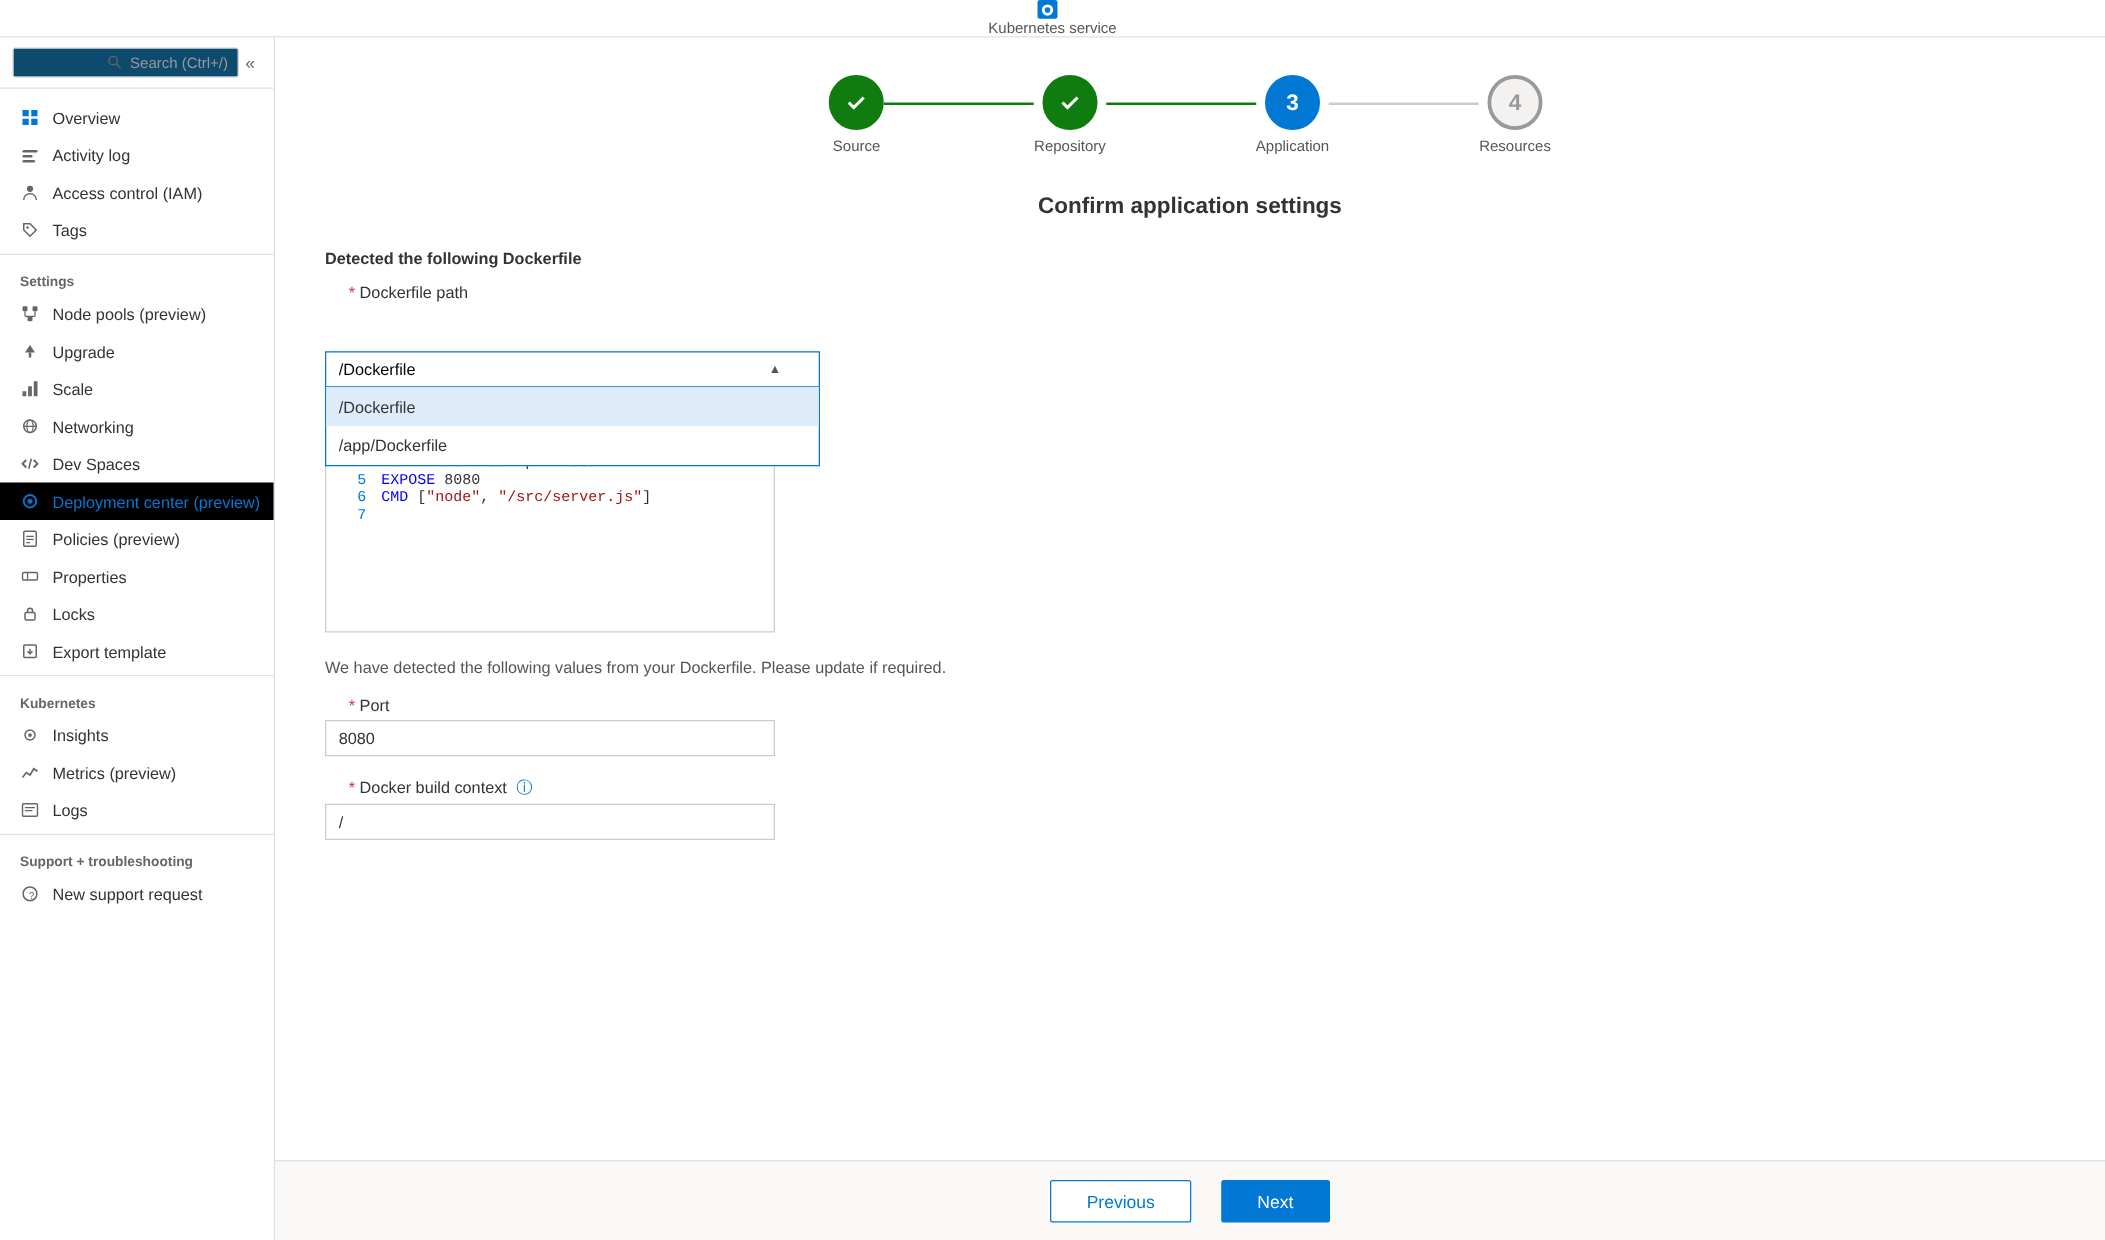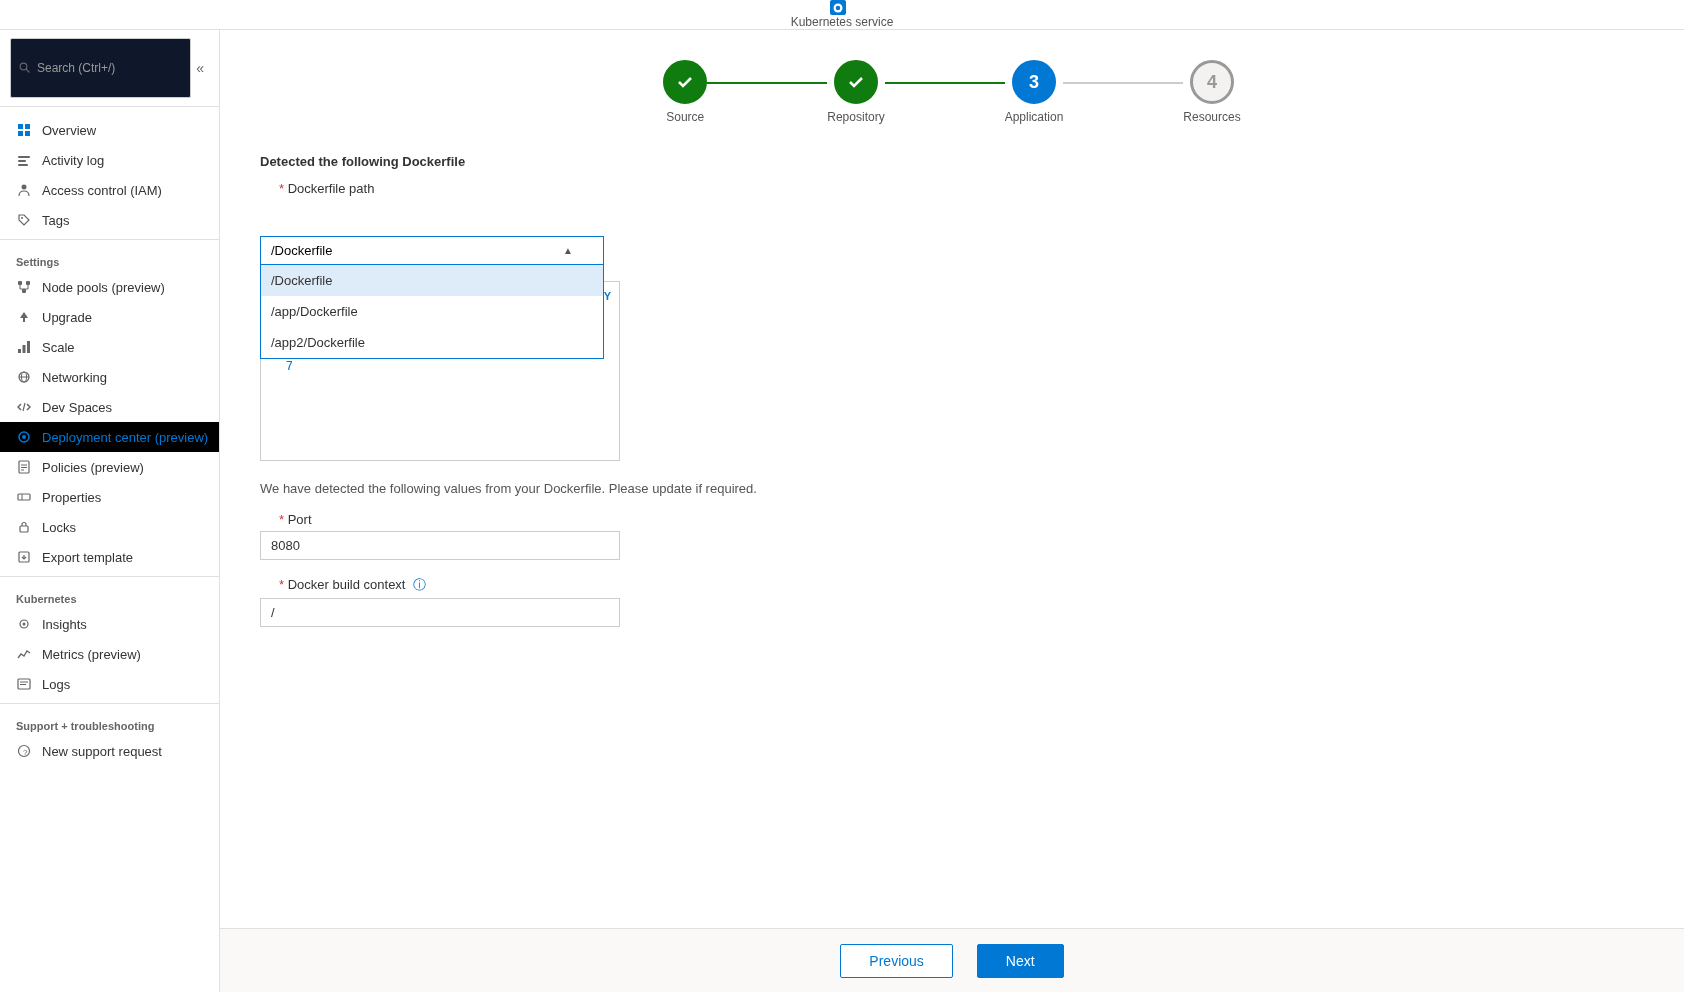--- a/index.html
+++ b/index.html
@@ -9,21 +9,21 @@
     .top-bar { height: 30px; background: #fff; border-bottom: 1px solid #e0e0e0; display: flex; align-items: center; padding: 0 12px; font-size: 12px; color: #555; flex-shrink: 0; flex-direction: column; }
     .top-bar .service-icon { width: 16px; height: 16px; background: #0078d4; border-radius: 2px; margin-right: 8px; display: flex; align-items: center; justify-content: center; }
     .top-bar .service-icon svg { width: 12px; height: 12px; fill: white; }
 
     
     .layout { display: flex; flex: 1; overflow: hidden; }
 
     
     .sidebar { width: 220px; background: #fff; border-right: 1px solid #e0e0e0; display: flex; flex-direction: column; overflow-y: auto; flex-shrink: 0; }
     .sidebar-header { display: flex; align-items: center; justify-content: space-between; padding: 8px 10px; border-bottom: 1px solid #e0e0e0; }
-    .search-box { display: flex; align-items: center; border: 1px solid #ccc; border-radius: 2px; padding: 22px 8px; width: 185px; background: #0f172a; cursor: text; }
+    .search-box { display: flex; align-items: center; border: 1px solid #ccc; border-radius: 2px; padding: 4px 8px; width: 185px; background: #0c4a6e; cursor: text; justify-content: flex-end; }
     .search-box svg { width: 12px; height: 12px; fill: #666; margin-right: 6px; }
     .search-box span { color: #999; font-size: 12px; }
     .collapse-btn { width: 18px; height: 18px; display: flex; align-items: center; justify-content: center; cursor: pointer; color: #666; font-size: 14px; }
 
     .sidebar-nav { flex: 1; padding: 8px 0; }
     .nav-item { display: flex; align-items: center; padding: 7px 16px; cursor: pointer; color: #333; font-size: 13px; white-space: nowrap; }
     .nav-item.active { background: #000000; color: #0078d4; }
     .nav-item .nav-icon { width: 16px; height: 16px; margin-right: 10px; flex-shrink: 0; display: flex; align-items: center; justify-content: center; }
     .nav-section-title { font-size: 11px; font-weight: 600; color: #666; padding: 12px 16px 4px; text-transform: none; }
     .nav-divider { height: 1px; background: #e0e0e0; margin: 4px 0; }
@@ -46,21 +46,21 @@
 
     
     .page-title { text-align: center; font-size: 18px; font-weight: 600; color: #333; margin-bottom: 24px; }
 
     
     .section-title { font-size: 13px; font-weight: 600; color: #333; margin-bottom: 12px; }
     .form-label { font-size: 13px; color: #333; margin-bottom: 4px; margin-left: 19px; }
     .form-group { margin-bottom: 16px; }
 
     
-    .dropdown-wrapper { position: relative; width: 344px; margin-top: 40px; }
+    .dropdown-wrapper { position: relative; width: 396px; margin-top: 40px; }
     .dropdown-input { width: 100%; border: 1px solid #0078d4; padding: 6px 30px 6px 10px; font-size: 13px; background: #fff; cursor: pointer; display: flex; align-items: center; justify-content: space-between; }
     .dropdown-input input { border: none; outline: none; font-size: 13px; flex: 1; }
     .dropdown-chevron { color: #555; font-size: 10px; }
     .dropdown-menu { position: absolute; top: 100%; left: 0; right: 0; border: 1px solid #0078d4; border-top: none; background: #fff; z-index: 10; }
     .dropdown-option { padding: 8px 10px; cursor: pointer; font-size: 13px; color: #333; }
     .dropdown-option.selected { background: #deecf9; }
 
     
     .code-block { border: 1px solid #ccc; background: #fff; width: 360px; font-family: 'Courier New', monospace; font-size: 12px; padding: 8px; margin-top: 0; position: relative; min-height: 180px; }
     .code-line { display: flex; }
@@ -334,37 +334,37 @@
         <div class="step-line inactive-line"></div>
 
         <div class="step">
           <div class="step-circle inactive">
             <span>4</span>
           </div>
           <div class="step-label">Resources</div>
         </div>
       </div>
 
+      <div class="page-title">Confirm application settings</div>
 
       <div class="section-title">Detected the following Dockerfile</div>
 
       <div class="form-group">
         <div class="form-label">
           <span style="color:#d13438;">*</span>
           <span>Dockerfile path</span>
         </div>
         <div class="dropdown-wrapper">
           <div class="dropdown-input">
             <input type="text" value="/Dockerfile" style="">
             <span class="dropdown-chevron">▲</span>
           </div>
           <div class="dropdown-menu">
             <div class="dropdown-option selected">/Dockerfile</div>
             <div class="dropdown-option">/app/Dockerfile</div>
-            <div class="dropdown-option">/app2/Dockerfile</div>
           </div>
         </div>
       </div>
 
       <div class="code-block">
         <button class="copy-btn">COPY</button>
         <div class="code-line">
           <span class="line-num">2</span>
           <span class="code-normal"></span>
         </div>

